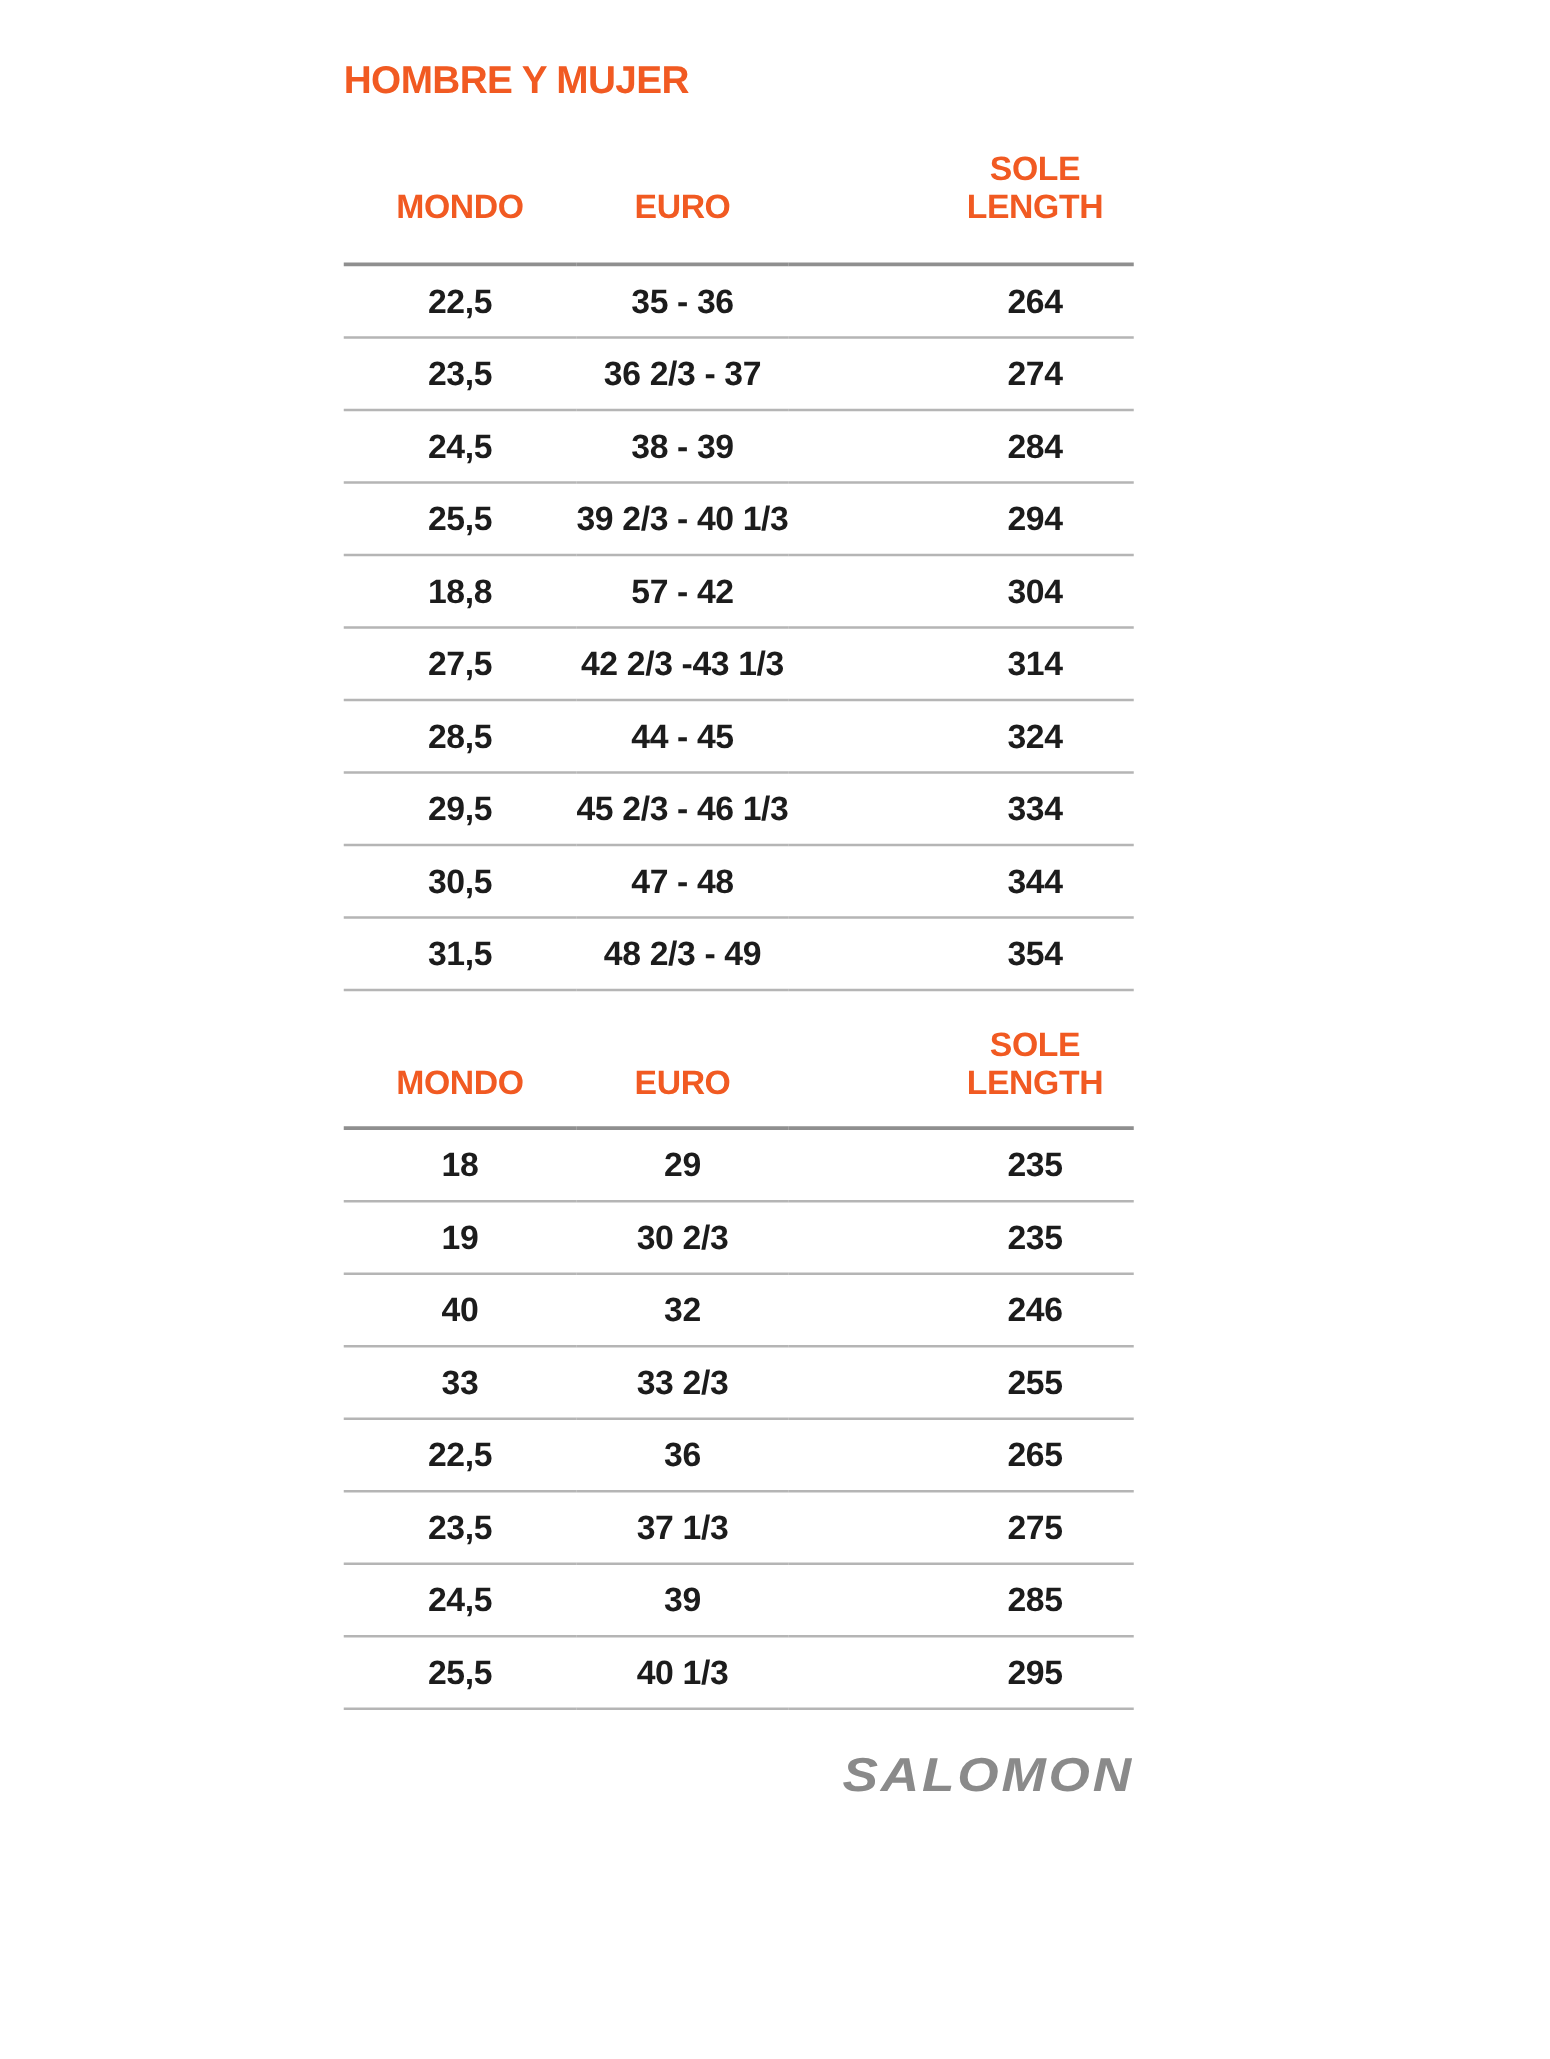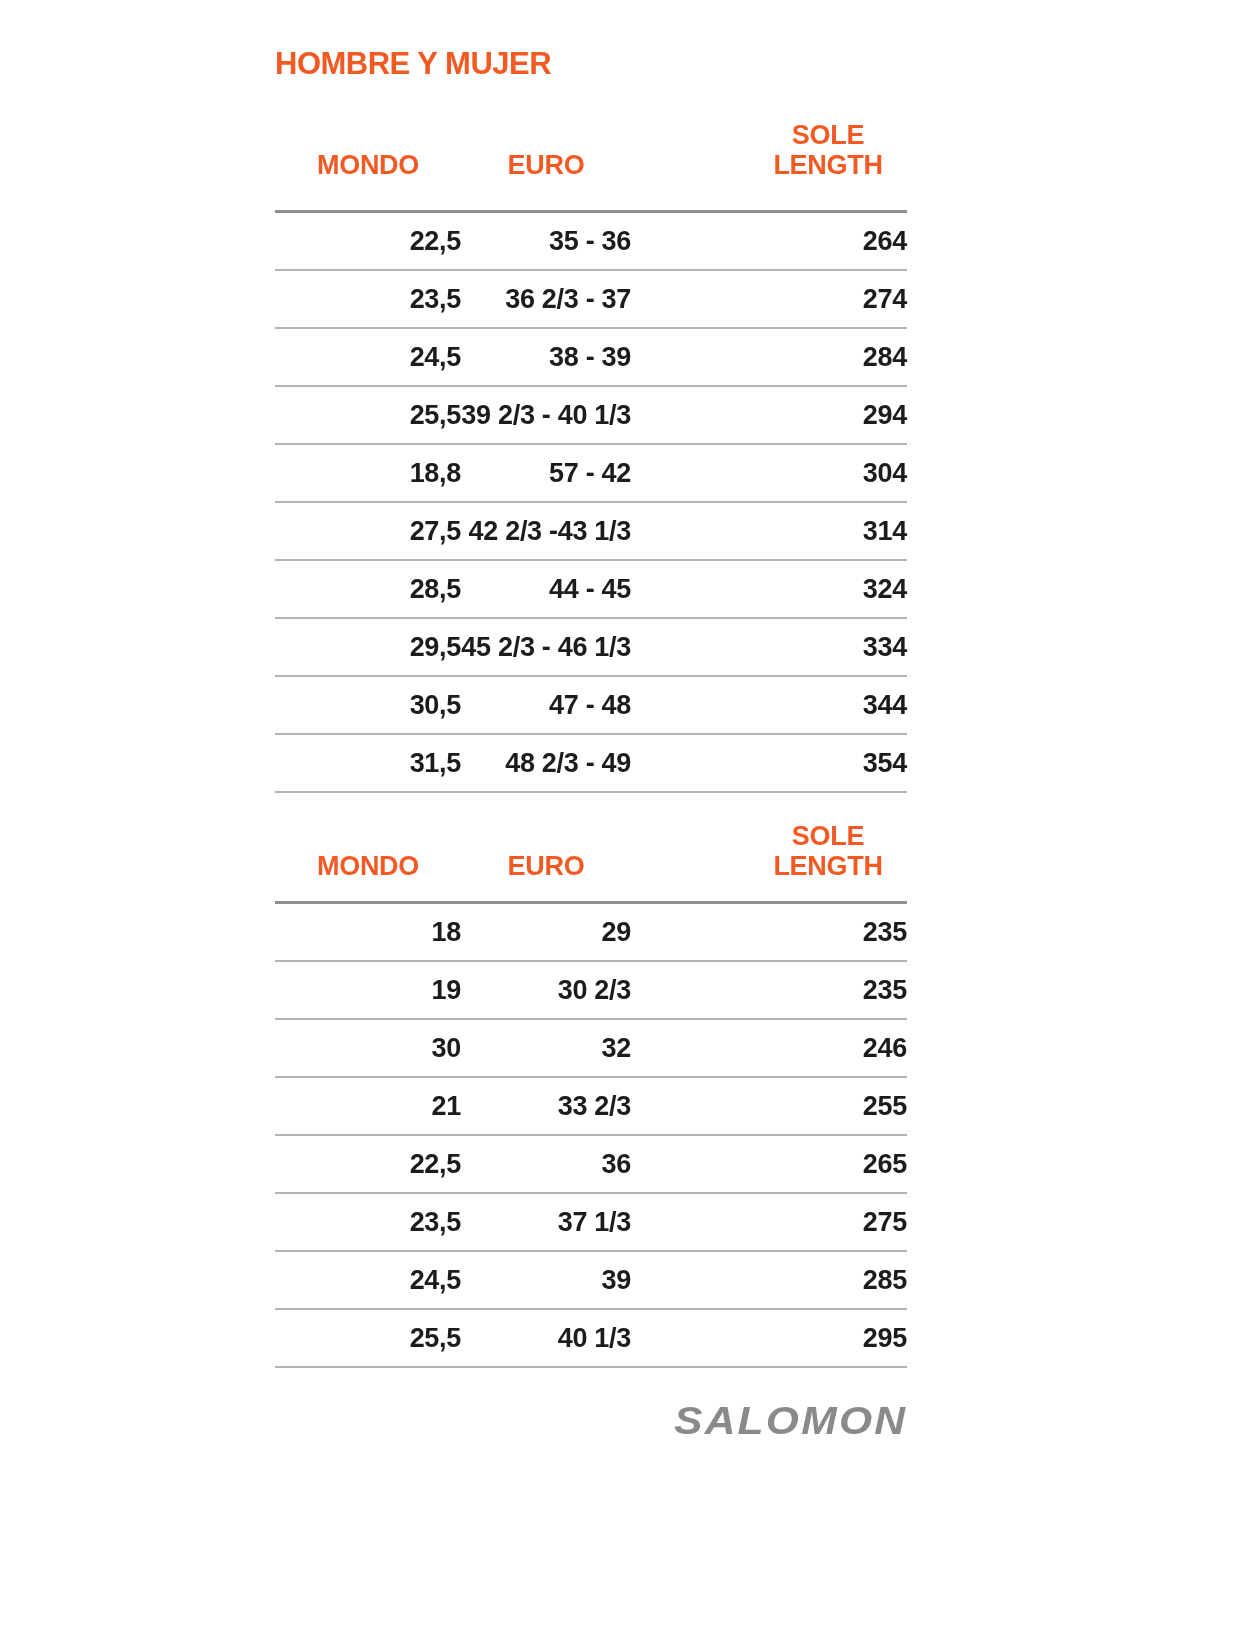--- a/index.html
+++ b/index.html
@@ -44,21 +44,21 @@
     vertical-align:bottom;
     padding:0 0 30px 0;
     border-bottom:3px solid var(--rule-dark);
     letter-spacing:-0.3px;
   }
   #table-junior th{padding-bottom:20px;}
   .size-table td{
     color:var(--ink);
     font-size:27px;
     font-weight:bold;
-    text-align:right;
+    text-align:center;
     vertical-align:middle;
     height:56px;
     padding:0;
     border-bottom:2px solid var(--rule-light);
     letter-spacing:-0.3px;
   }
   .size-table th:nth-child(3),
   .size-table td:nth-child(3){
     padding-left:118px;
   }
@@ -182,26 +182,26 @@
           <td>18</td>
           <td>29</td>
           <td>235</td>
         </tr>
         <tr>
           <td>19</td>
           <td>30 2/3</td>
           <td>235</td>
         </tr>
         <tr>
-          <td>30</td>
+          <td>40</td>
           <td>32</td>
           <td>246</td>
         </tr>
         <tr>
-          <td>21</td>
+          <td>33</td>
           <td>33 2/3</td>
           <td>255</td>
         </tr>
         <tr>
           <td>22,5</td>
           <td>36</td>
           <td>265</td>
         </tr>
         <tr>
           <td>23,5</td>

